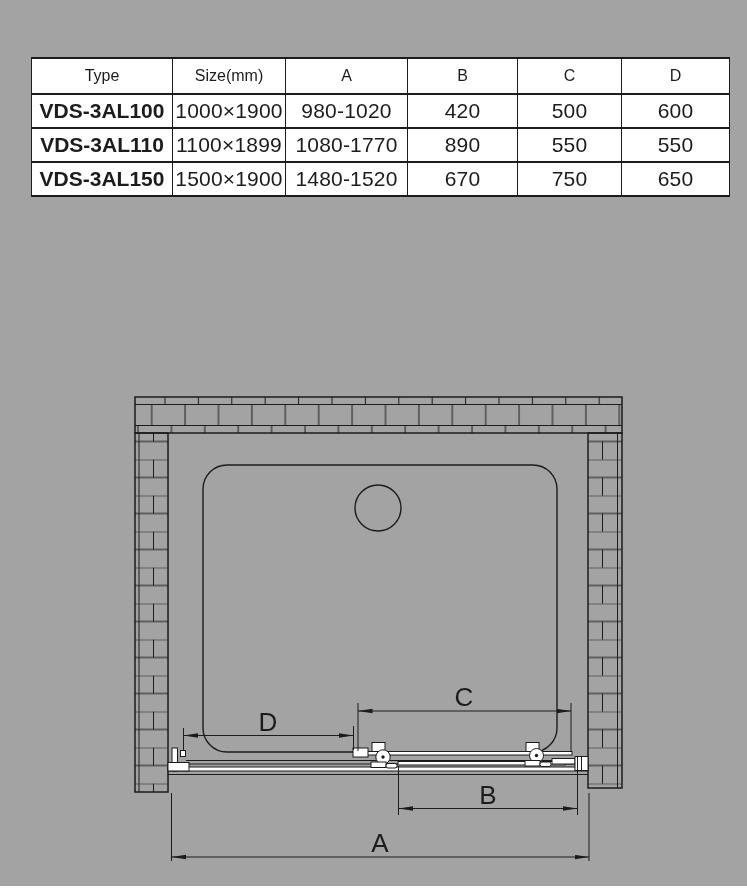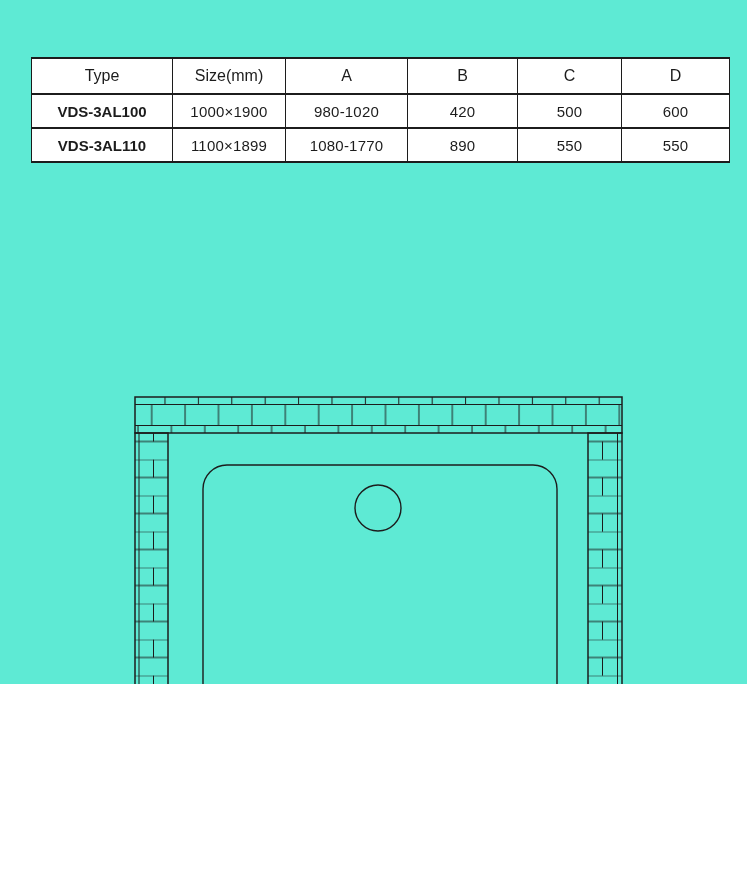--- a/index.html
+++ b/index.html
@@ -1,37 +1,37 @@
 <!DOCTYPE html>
 <html><head>
 <meta charset="utf-8">
 <style>
   html,body{margin:0;padding:0;background:#fff;}
   .page{
     position:relative;
-    width:747px;height:684px;
-    background:#5eead4;
+    width:747px;height:886px;
+    background:#a3a3a3;
     font-family:"Liberation Sans",sans-serif;
     color:#1c1c1c;
     overflow:hidden;
   }
   
   .spec-table{
     position:absolute;left:31px;top:57px;width:698px;
     border-collapse:collapse;table-layout:fixed;
   }
   .spec-table th,.spec-table td{
     border:2px solid #1c1c1c;
     border-left-width:1.5px;border-right-width:1.5px;
     text-align:center;vertical-align:middle;
     padding:0;color:#1c1c1c;background:#fff;
     overflow:hidden;white-space:nowrap;
   }
   .spec-table th{height:34px;font-size:16px;font-weight:400;}
-  .spec-table td{height:32px;font-size:15px;font-weight:400;letter-spacing:.2px;}
+  .spec-table td{height:32px;font-size:21px;font-weight:400;letter-spacing:.2px;}
   .spec-table td.c-type{font-weight:700;letter-spacing:0;}
   
   .diagram{position:absolute;left:0;top:380px;}
   .ln{stroke:#1c1c1c;stroke-width:1;fill:none;}
   .ln-th{stroke:#1c1c1c;stroke-width:1.4;fill:none;}
   .wfill{fill:#ffffff;stroke:#1c1c1c;stroke-width:1;}
   .dim-text{
     font-family:"Liberation Sans",sans-serif;
     font-size:26px;font-weight:400;
     fill:#1c1c1c;text-anchor:middle;
@@ -70,20 +70,28 @@
         <td>500</td>
         <td>600</td>
       </tr>
       <tr>
         <td class="c-type">VDS-3AL110</td>
         <td>1100×1899</td>
         <td>1080-1770</td>
         <td>890</td>
         <td>550</td>
         <td>550</td>
+      </tr>
+      <tr>
+        <td class="c-type">VDS-3AL150</td>
+        <td>1500×1900</td>
+        <td>1480-1520</td>
+        <td>670</td>
+        <td>750</td>
+        <td>650</td>
       </tr>
     </tbody>
   </table>
 
   <svg class="diagram" width="747" height="508" viewBox="0 380 747 508" xmlns="http://www.w3.org/2000/svg">
     <defs>
       <marker id="dimArrow" markerWidth="15" markerHeight="6" refX="14.5" refY="2.5" orient="auto-start-reverse" markerUnits="userSpaceOnUse">
         <path d="M14.7,2.5 L0,0.3 L0,4.7 Z" fill="#1c1c1c"></path>
       </marker>
       <pattern id="brickTop" patternUnits="userSpaceOnUse" x="135" y="397" width="33.4" height="36">

